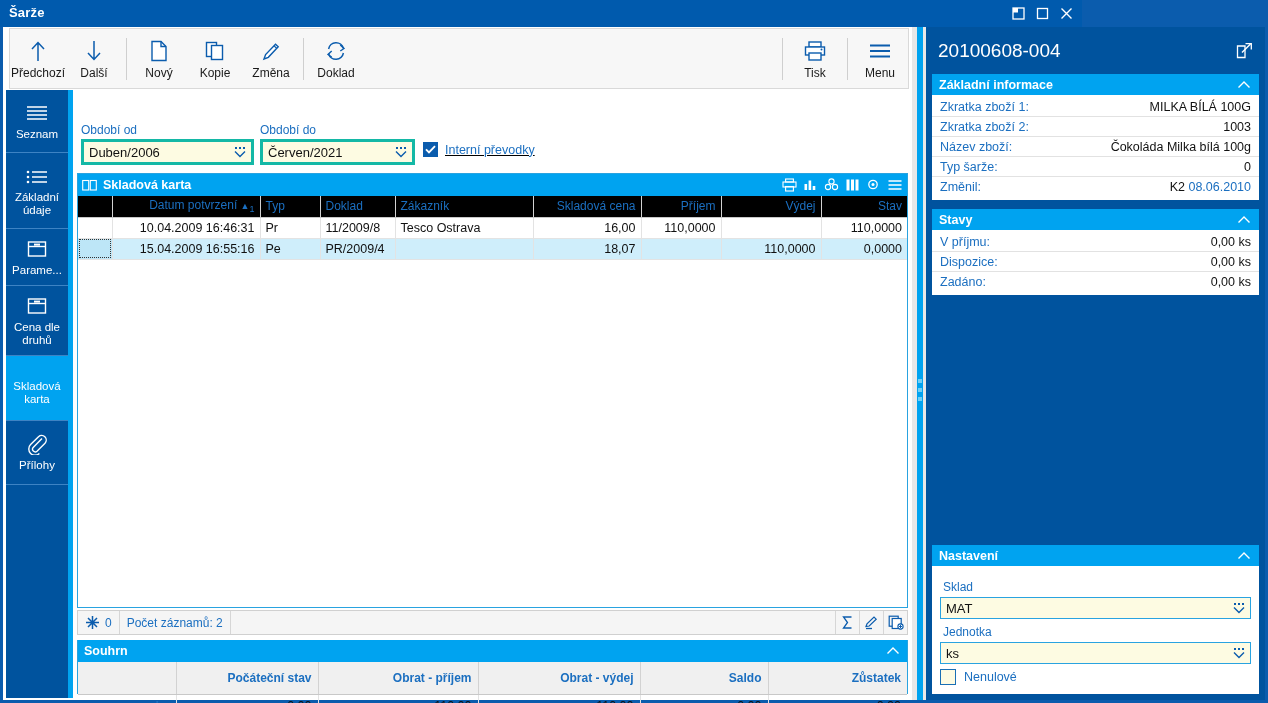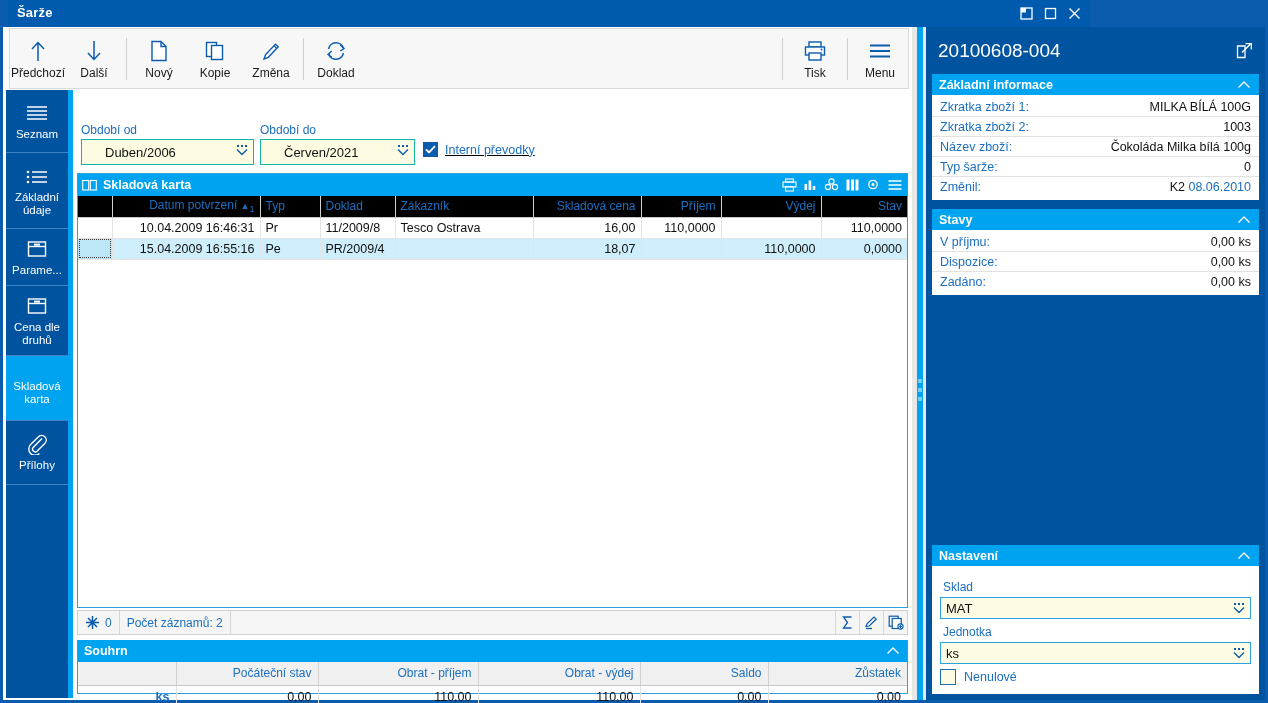--- a/index.html
+++ b/index.html
@@ -12,21 +12,21 @@
     background: #ffffff;
   }
   #app {
     position: relative;
     width: 1268px; height: 703px;
     background: #0b5cad;
   }
 
   
   .titlebar {
-    position: absolute; left: 8px; top: 0;
+    position: absolute; left: 0; top: 0;
     width: 1082px; height: 27px;
     background: #005aad;
     color: #ffffff;
   }
   .titlebar .title {
     position: absolute; left: 9px; top: 5px;
     font-size: 13px; font-weight: bold;
     color: #ffffff;
     letter-spacing: .2px;
   }
@@ -107,23 +107,23 @@
   }
 
   
   .filters { position: absolute; left: 4px; top: 33px; height: 46px; width: 830px; }
   .fld { position: absolute; }
   .fld .lab { font-size: 12px; color: #1b6fc0; margin-bottom: 2px; display:block; }
   .combo {
     position: relative;
     height: 26px;
     background: #fdfbe2;
-    border: 1px solid #14b8a6;
+    border: 3px solid #14b8a6;
     display: flex; align-items: center;
-    padding: 0 22px 0 23px;
+    padding: 0 22px 0 5px;
     font-size: 13px;
     color: #111;
   }
   .combo .arrow {
     position: absolute; right: 3px; top: 2px;
     width: 16px; height: 17px;
     display:flex; align-items:center; justify-content:center;
   }
   .chk-wrap { position: absolute; display:flex; align-items:center; gap:7px; }
   .checkbox {
@@ -205,22 +205,22 @@
     background:#ffffff;
   }
   .sum-header {
     height: 22px; background: #00a3f0; color:#fff;
     display:flex; align-items:center; padding: 0 6px;
     font-size: 12.5px; font-weight:bold;
   }
   .sum-header .chev { margin-left:auto; }
   table.sg { width:100%; border-collapse: collapse; table-layout: fixed; }
   table.sg th {
-    background:#f0f0f0; color:#1b6fc0; font-weight:normal; font-size:12px;
-    height:23px; border-right:1px solid #d2d2d2; border-bottom:1px solid #c8c8c8;
+    background:#f0f0f0; color:#1b6fc0; font-weight:bold; font-size:12px;
+    height:32px; border-right:1px solid #d2d2d2; border-bottom:1px solid #c8c8c8;
     padding: 0 6px; text-align:right; white-space:nowrap;
   }
   table.sg td {
     height:23px; font-size:12.5px; color:#111; padding:0 6px;
     border-right:1px solid #e3e3e3; border-bottom:1px solid #e3e3e3;
     text-align:right; white-space:nowrap;
   }
   table.sg td.unit { color:#1b6fc0; font-weight:bold; text-align:right; }
 
   

